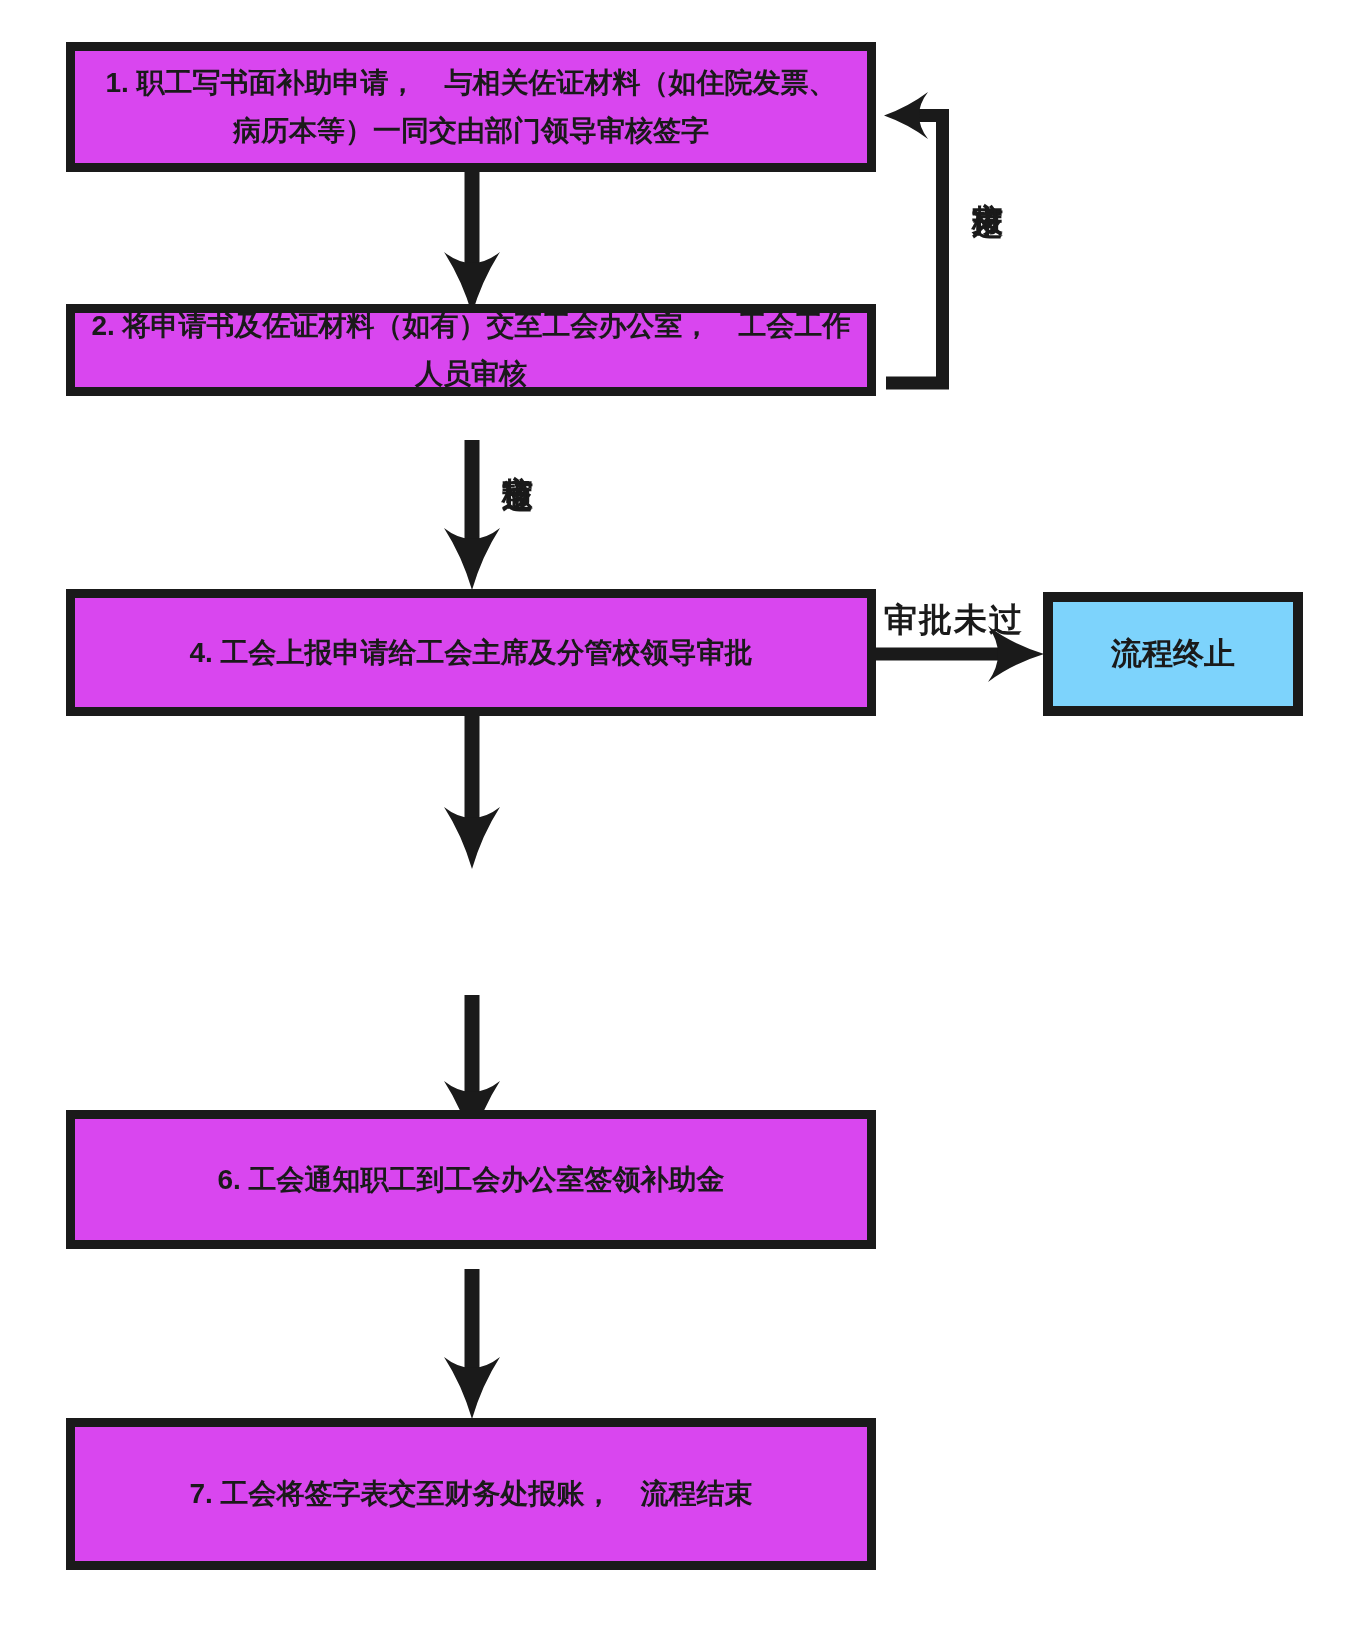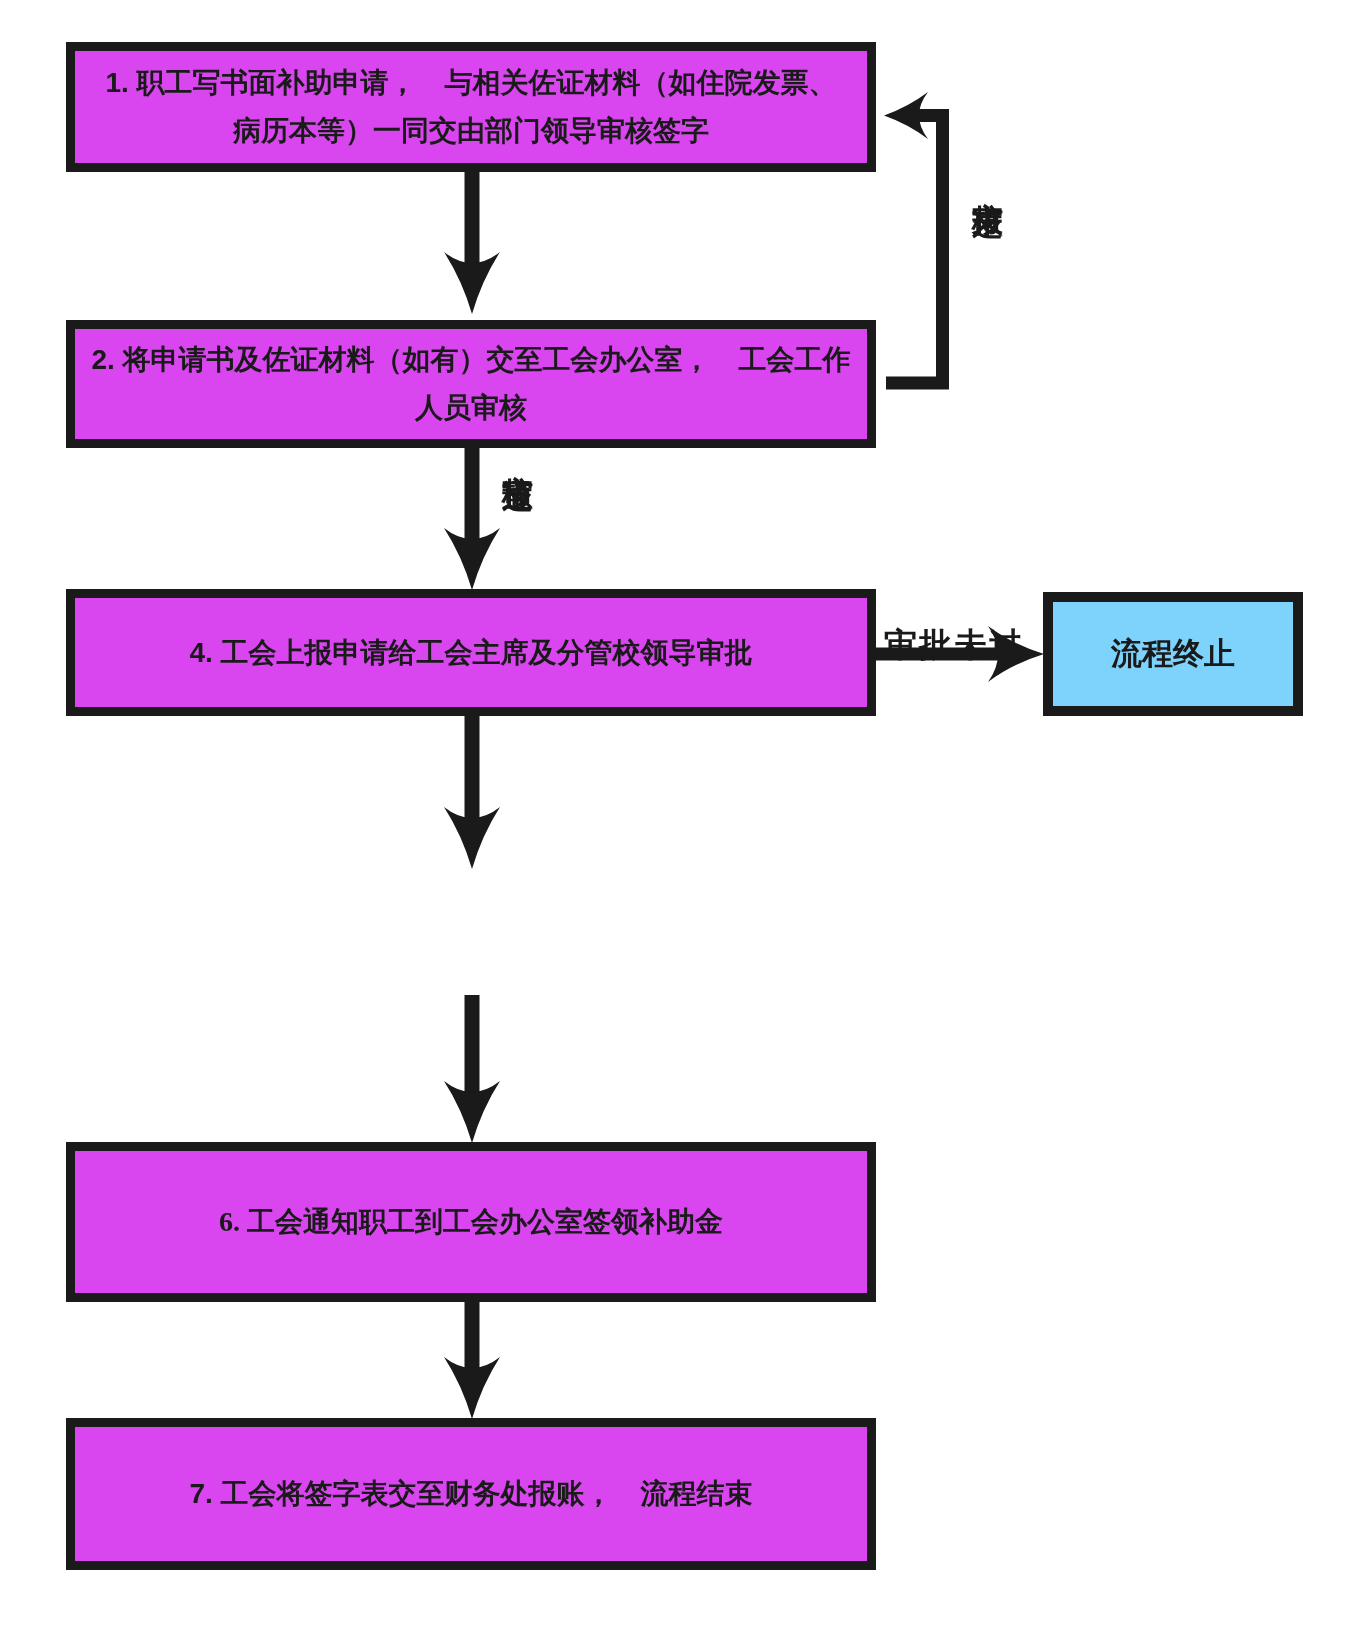--- a/index.html
+++ b/index.html
@@ -59,21 +59,20 @@
     line-height: 38px;
     color: #1a1a1a;
   }
   .hlabel {
     position: absolute;
     font-size: 33px;
     font-weight: bold;
     letter-spacing: 2px;
     color: #1a1a1a;
     white-space: nowrap;
-    margin-top: 25px;
   }
   svg.arrows {
     position: absolute;
     left: 0; top: 0;
     width: 1355px;
     height: 1627px;
     pointer-events: none;
   }
   svg .ink { fill: #1a1a1a; stroke: none; }
 </style>
@@ -106,31 +105,31 @@
     <rect class="ink" x="936" y="109" width="13" height="280"></rect>
     <rect class="ink" x="902" y="109" width="47" height="13"></rect>
     <path class="ink" d="M 884,115.5 Q 908,107 928,92 Q 910,115.5 928,139 Q 908,124 884,115.5 Z"></path>
   </svg>
 
   <div class="node" style="top:42px; height:130px;">
     <span class="txt">1. 职工写书面补助申请，　与相关佐证材料（如住院发票、
 病历本等）一同交由部门领导审核签字</span>
   </div>
 
-  <div class="node" style="top:320px; height:128px;">
+  <div class="node" style="top:304px; height:92px;">
     <span class="txt">2. 将申请书及佐证材料（如有）交至工会办公室，　工会工作
 人员审核</span>
   </div>
 
   <div class="node" style="top:589px; height:127px;">
     <span class="txt">4. 工会上报申请给工会主席及分管校领导审批</span>
   </div>
 
 
-  <div class="node" style="top:1142px; height:160px;font-family:Liberation Serif, serif;">
+  <div class="node" style="top:1110px; height:139px;">
     <span class="txt">6. 工会通知职工到工会办公室签领补助金</span>
   </div>
 
   <div class="node" style="top:1418px; height:152px;">
     <span class="txt">7. 工会将签字表交至财务处报账，　流程结束</span>
   </div>
 
   <div class="terminal">
     <span class="txt">流程终止</span>
   </div>

